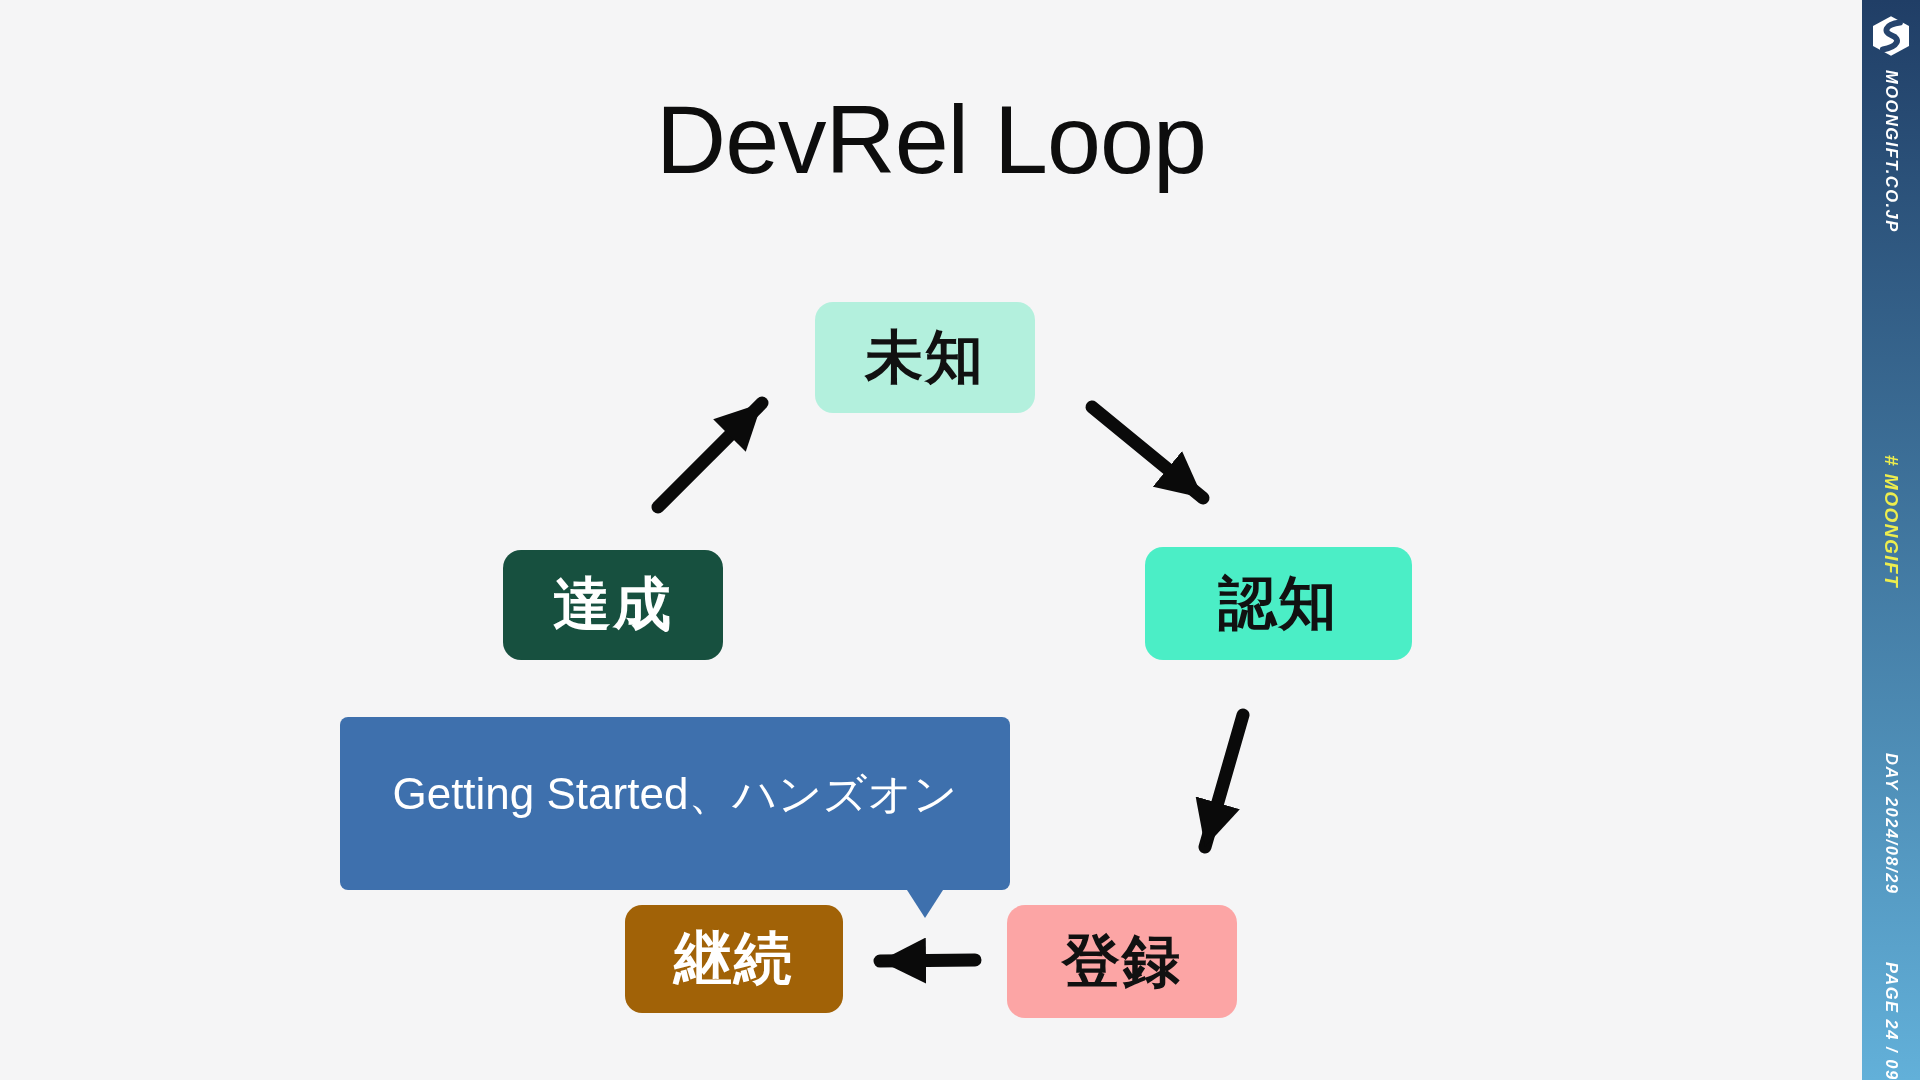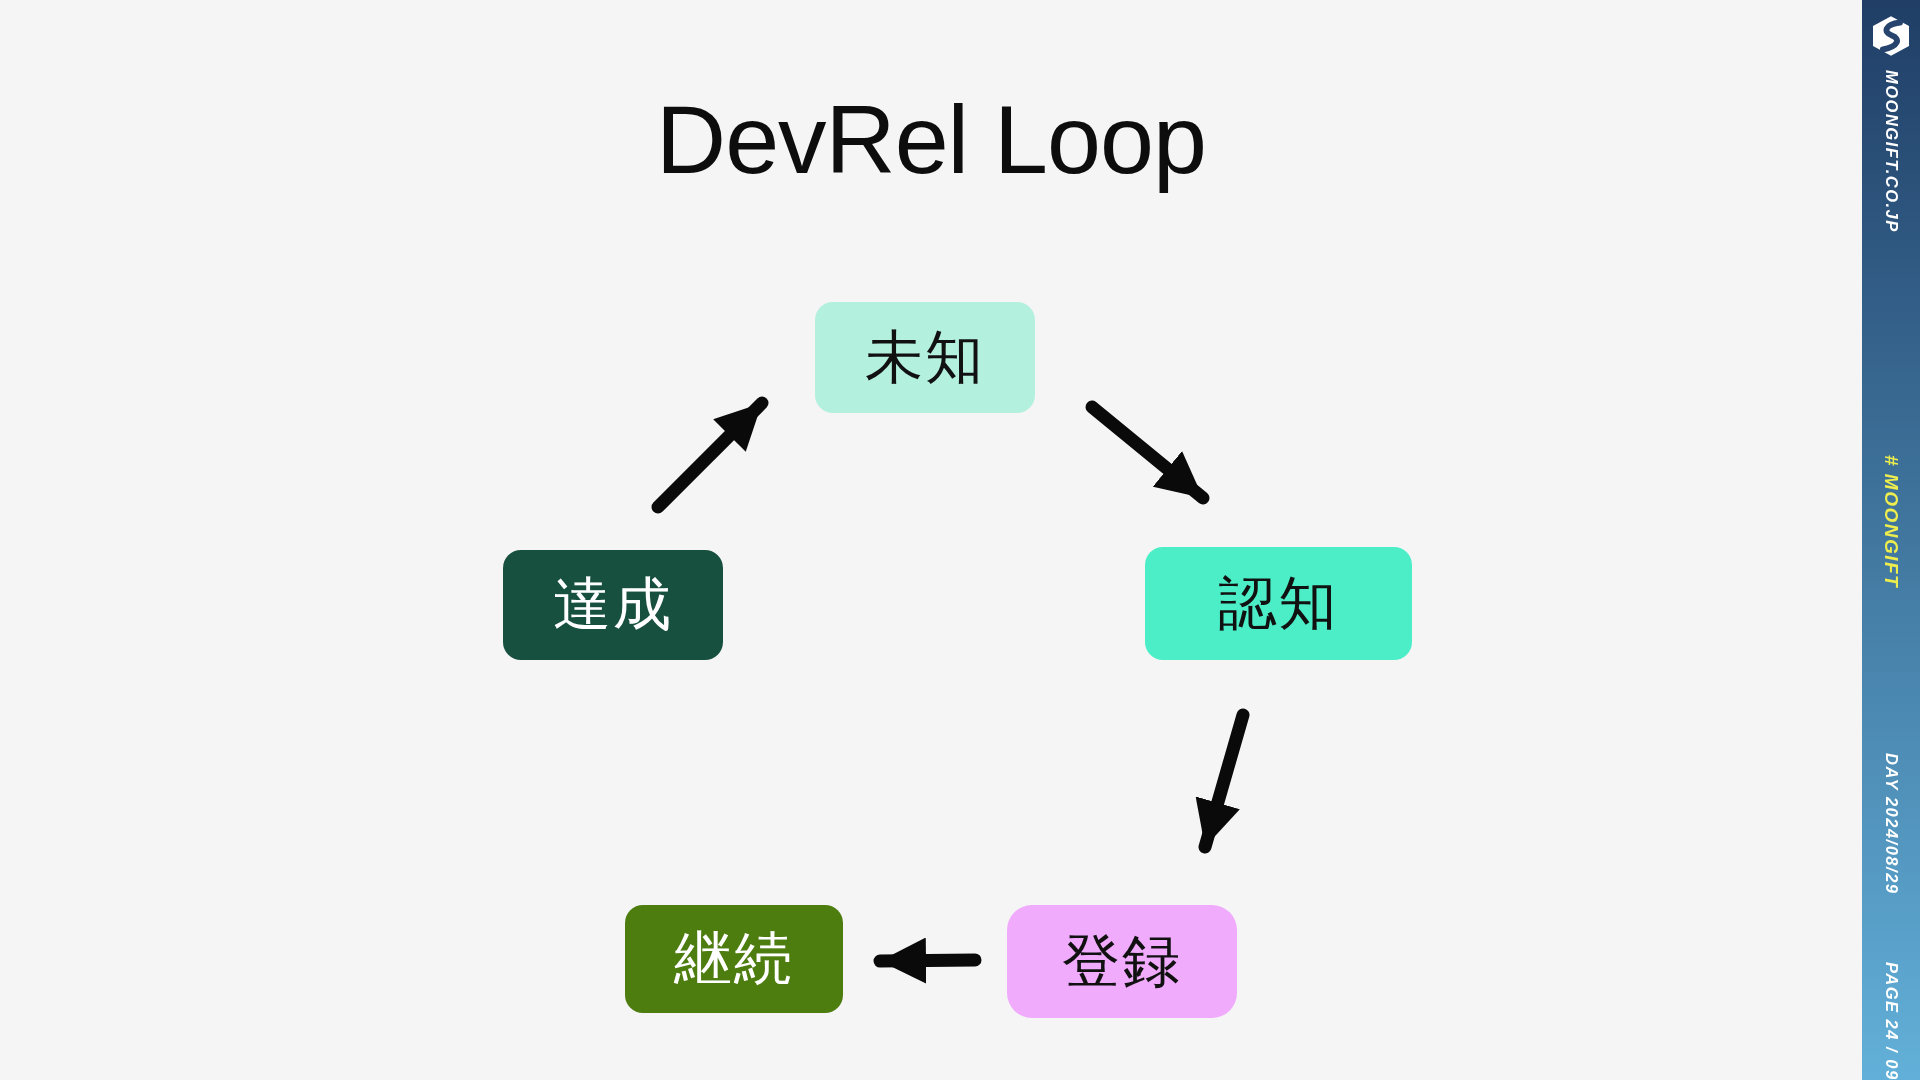--- a/index.html
+++ b/index.html
@@ -25,21 +25,21 @@
     letter-spacing: -1px;
     color: #0d0d0d;
   }
   .node {
     position: absolute;
     display: flex;
     align-items: center;
     justify-content: center;
     border-radius: 18px;
     font-size: 58px;
-    font-weight: 400;
+    font-weight: 700;
     letter-spacing: 2px;
   }
   .node--unknown      { left: 815px;  top: 302px; width: 220px; height: 111px; }
   .node--awareness    { left: 1145px; top: 547px; width: 267px; height: 113px; }
   .node--registration { left: 1007px; top: 905px; width: 230px; height: 113px; }
   .node--retention    { left: 625px;  top: 905px; width: 218px; height: 108px; }
   .node--achievement  { left: 503px;  top: 550px; width: 220px; height: 110px; }
 
   .callout {
     position: absolute;
@@ -109,26 +109,30 @@
 <body style="background: rgb(245, 245, 246);">
 
 <div class="slide" style="background: rgb(245, 245, 246);">
 
   <h1 class="title">DevRel Loop</h1>
 
   <div class="node node--unknown" style="background-color: rgb(179, 240, 221); color: rgb(17, 17, 17);">未知</div>
 
   <div class="node node--awareness" style="background-color: rgb(75, 238, 198); color: rgb(17, 17, 17);">認知</div>
 
-  <div class="node node--registration" style="background-color: #f0abfc; color: rgb(17, 17, 17); border-radius: 25px;">登録</div>
+  <div class="node node--registration" style="background-color: #fca5a5; color: rgb(17, 17, 17);">登録</div>
 
-  <div class="node node--retention" style="background-color: #4d7c0f; color: rgb(255, 255, 255);">継続</div>
+  <div class="node node--retention" style="background-color: #a16207; color: rgb(255, 255, 255); border-radius: 17px;">継続</div>
 
   <div class="node node--achievement" style="background-color: rgb(23, 80, 63); color: rgb(255, 255, 255);">達成</div>
 
+  <div class="callout" style="background-color: rgb(62, 112, 173); color: rgb(255, 255, 255);">
+    <span>Getting Started、ハンズオン</span>
+    <span class="callout-tail" style="border-top-color: rgb(62, 112, 173);"></span>
+  </div>
 
   <svg class="arrows" width="1920" height="1080" viewBox="0 0 1920 1080" xmlns="http://www.w3.org/2000/svg">
     <defs>
       <marker id="head" viewBox="0 0 10 10" refX="10" refY="5" markerUnits="userSpaceOnUse" markerWidth="46" markerHeight="46" orient="auto">
         <path d="M0,0 L10,5 L0,10 Z" fill="#0a0a0a"></path>
       </marker>
     </defs>
     <line x1="658" y1="507" x2="762" y2="403" stroke="#0a0a0a" stroke-width="13" stroke-linecap="round" marker-end="url(#head)"></line>
     <line x1="1092" y1="407" x2="1203" y2="498" stroke="#0a0a0a" stroke-width="13" stroke-linecap="round" marker-end="url(#head)"></line>
     <line x1="1243" y1="715" x2="1205" y2="847" stroke="#0a0a0a" stroke-width="13" stroke-linecap="round" marker-end="url(#head)"></line>

